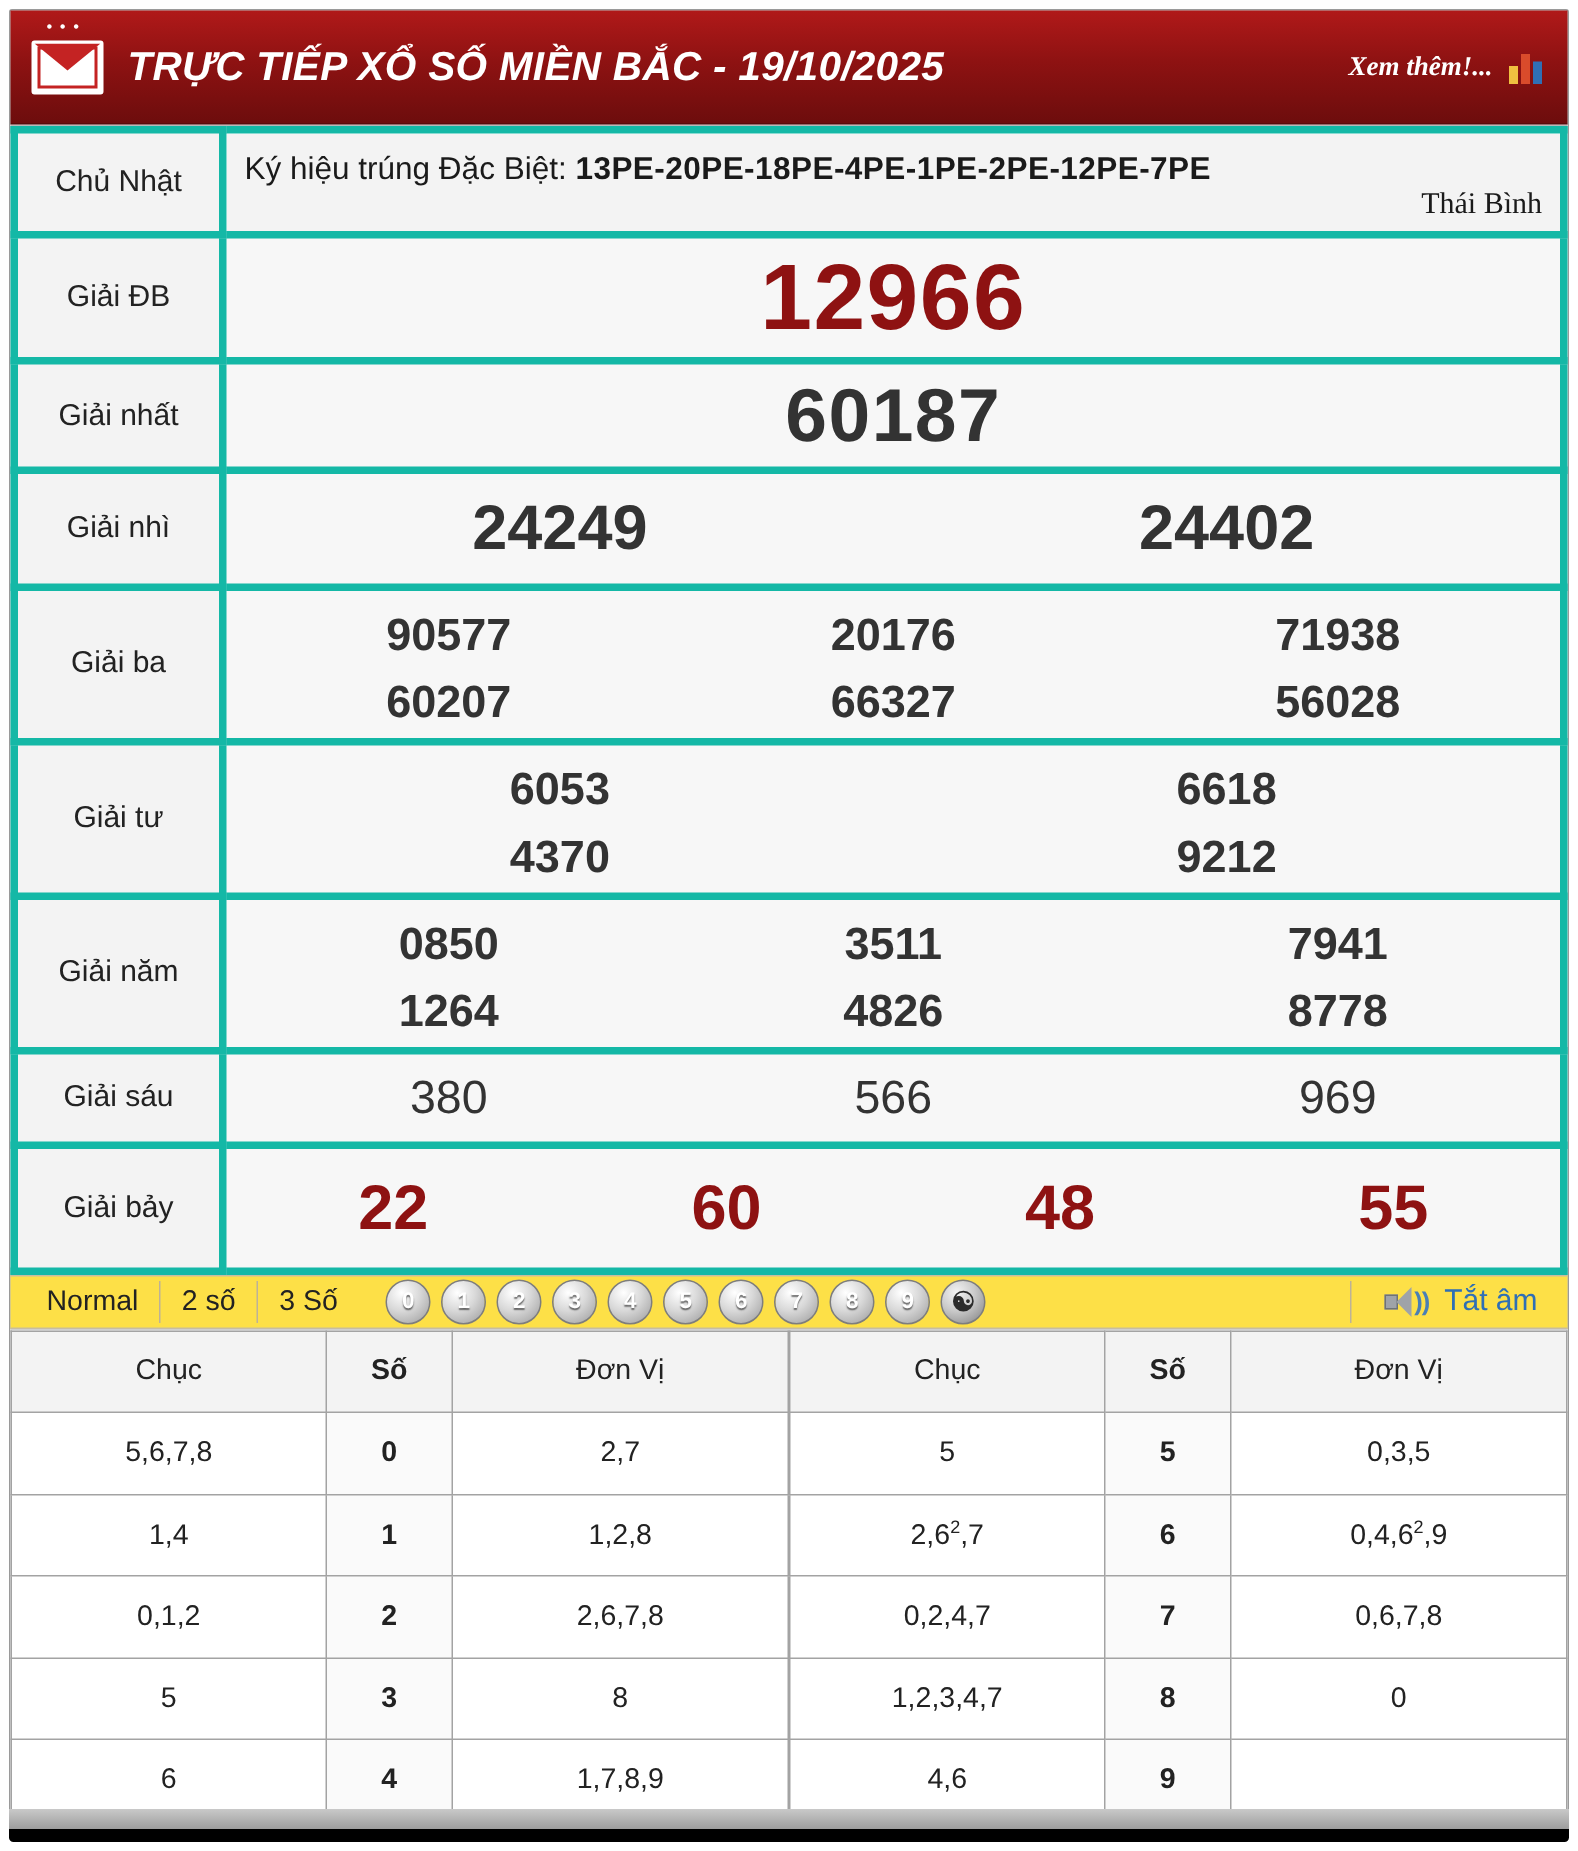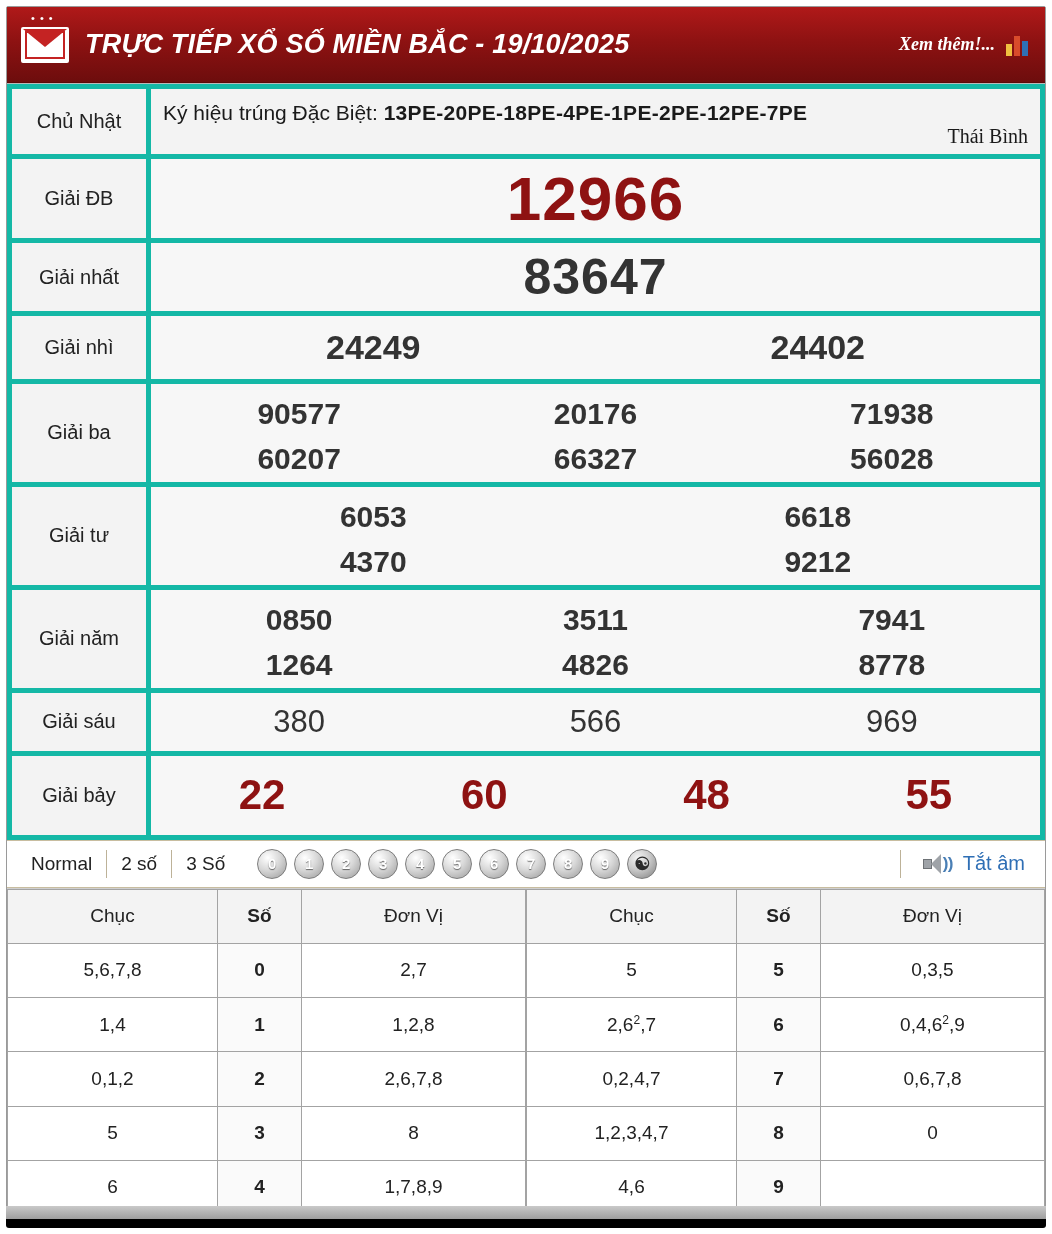--- a/index.html
+++ b/index.html
@@ -166,21 +166,21 @@
     line-height: 1.15;
   }
   .g1 {
     font-size: 50px;
     font-weight: bold;
     color: #333333;
     letter-spacing: 1px;
     line-height: 1.2;
   }
   .g2 {
-    font-size: 34px;
+    font-size: 42px;
     font-weight: bold;
     color: #333333;
     line-height: 1.25;
   }
   .g3, .g4, .g5 {
     font-size: 30px;
     font-weight: bold;
     color: #333333;
     line-height: 1.3;
   }
@@ -202,24 +202,24 @@
   }
   .row-grid > span {
     flex: 1 1 0;
     text-align: center;
   }
   .pad6 { padding: 6px 0; }
   .pad10 { padding: 10px 0; }
 
   
   .toolbar {
-    background: #ffffff;
+    background: #fde047;
     border-top: 1px solid #c8bda0;
     border-bottom: 1px solid #c8bda0;
-    height: 48px;
+    height: 36px;
     display: flex;
     align-items: center;
     padding: 0 10px;
     gap: 0;
   }
   .tb-seg {
     font-size: 19px;
     color: #222222;
     padding: 0 14px;
     white-space: nowrap;
@@ -382,21 +382,21 @@
         <tr>
           <td class="lbl">Giải ĐB</td>
           <td class="num-cell">
             <div class="db">12966</div>
           </td>
         </tr>
 
         <tr>
           <td class="lbl">Giải nhất</td>
           <td class="num-cell">
-            <div class="g1">83647</div>
+            <div class="g1">60187</div>
           </td>
         </tr>
 
         <tr>
           <td class="lbl">Giải nhì</td>
           <td class="num-cell">
             <div class="row-grid g2 pad6">
               <span>24249</span>
               <span>24402</span>
             </div>

